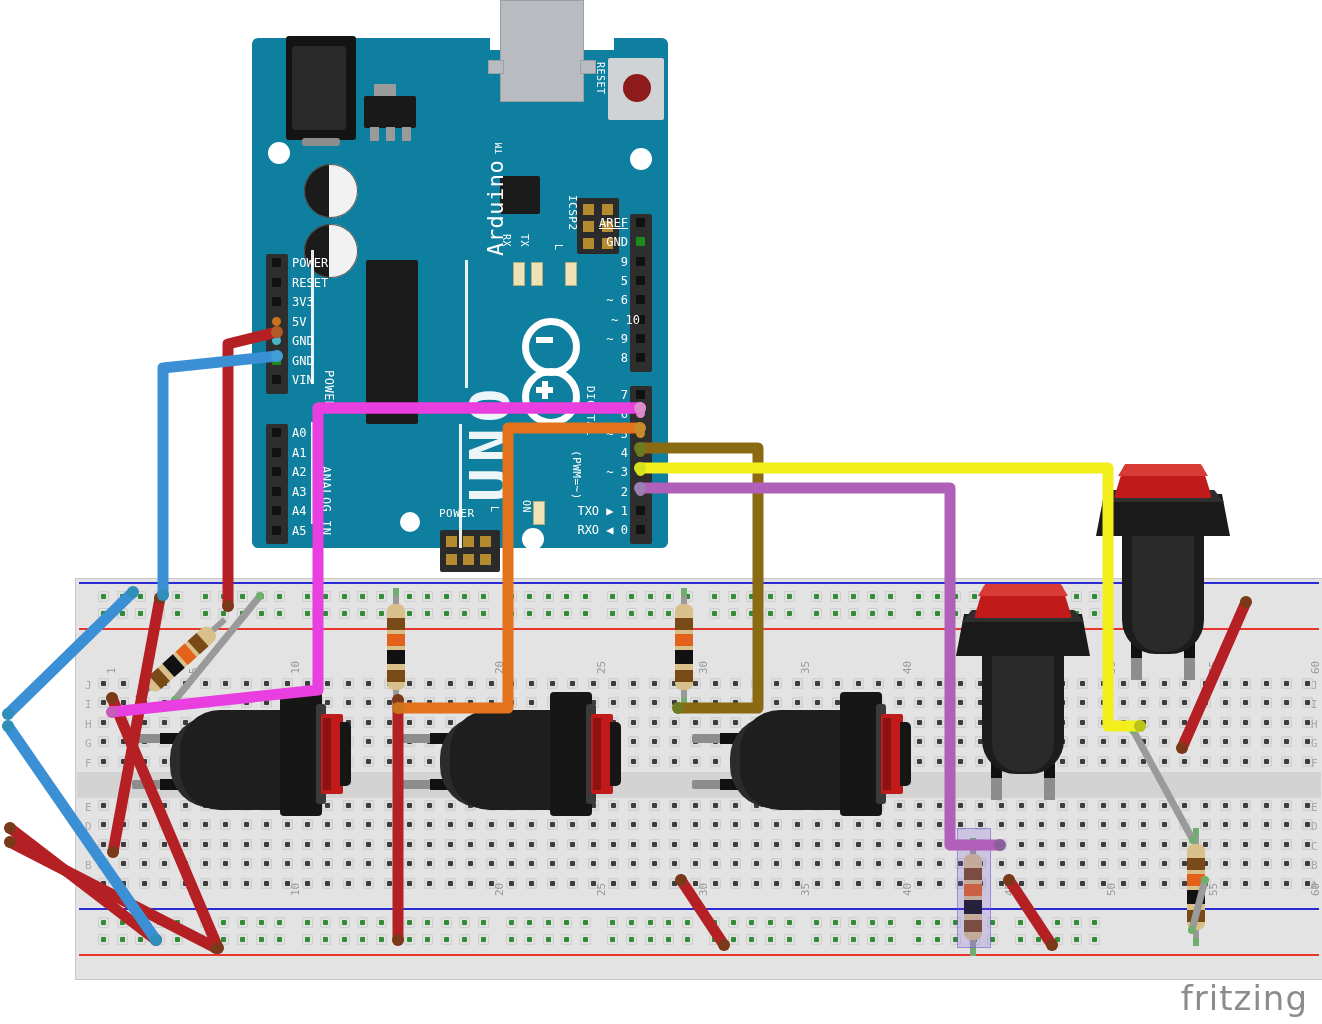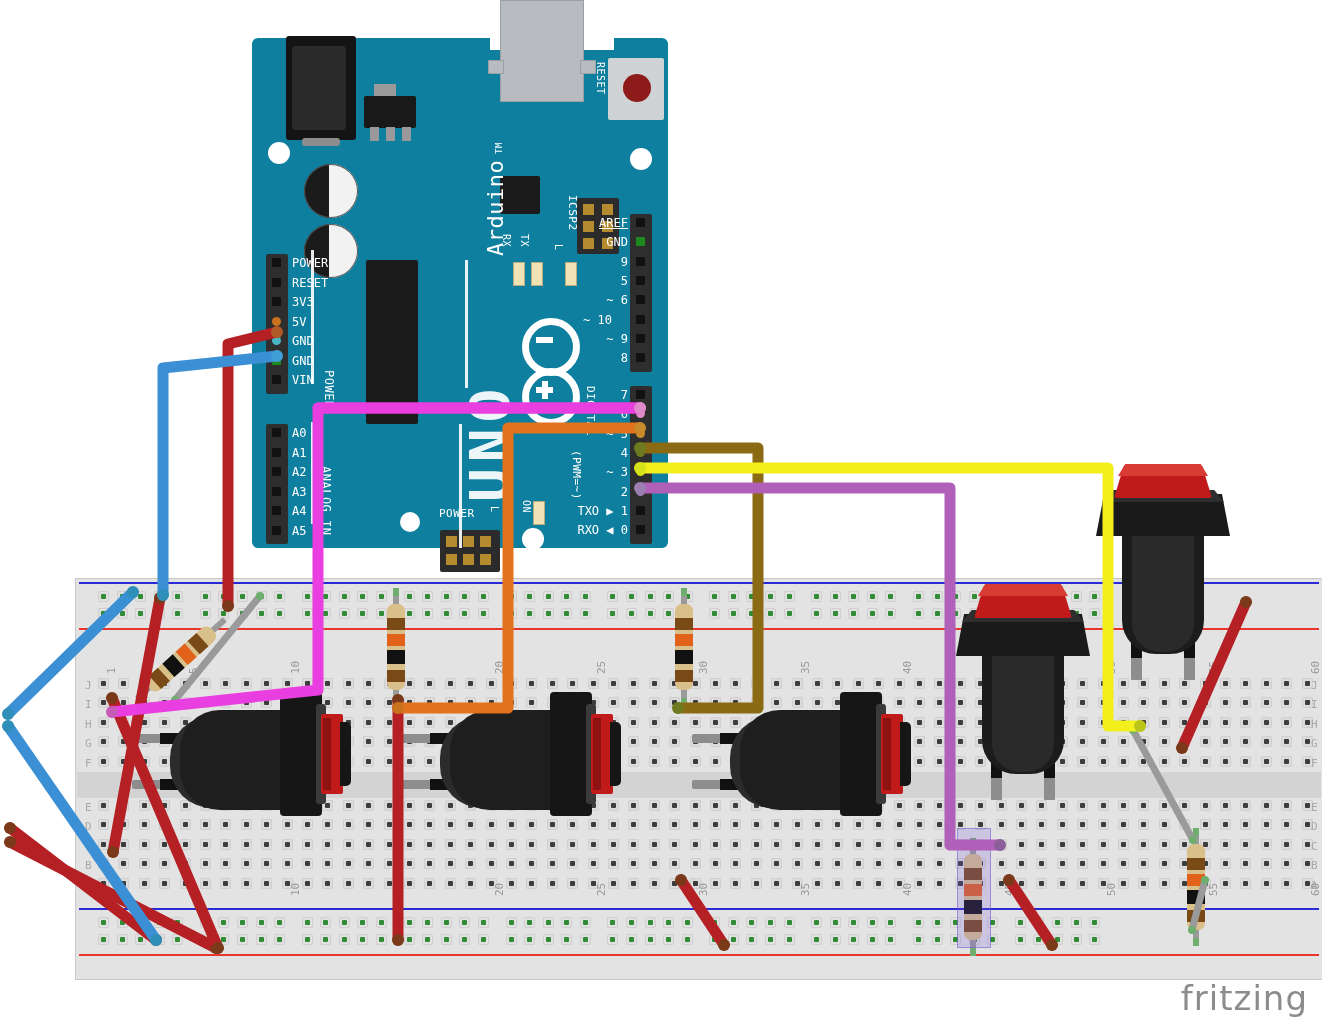--- a/index.html
+++ b/index.html
@@ -2658,21 +2658,21 @@
         <div class="pinlabel" style="left:284px;top:179px;width:92px;text-decoration:underline;">AREF</div>
         <div class="pinhole gndgreen" style="left:384px;top:199.3px;"></div>
         <div class="pinlabel" style="left:284px;top:198.3px;width:92px;">GND</div>
         <div class="pinhole" style="left:384px;top:218.6px;"></div>
         <div class="pinlabel" style="left:284px;top:217.6px;width:92px;">9</div>
         <div class="pinhole" style="left:384px;top:237.9px;"></div>
         <div class="pinlabel" style="left:284px;top:236.9px;width:92px;">5</div>
         <div class="pinhole" style="left:384px;top:257.2px;"></div>
         <div class="pinlabel" style="left:284px;top:256.2px;width:92px;">~ 6</div>
         <div class="pinhole" style="left:384px;top:276.5px;"></div>
-        <div class="pinlabel" style="left:268px;top:275.5px;width:92px;">~ 10</div>
+        <div class="pinlabel" style="left:296px;top:275.5px;width:92px;">~ 10</div>
         <div class="pinhole" style="left:384px;top:295.8px;"></div>
         <div class="pinlabel" style="left:284px;top:294.8px;width:92px;">~ 9</div>
         <div class="pinhole" style="left:384px;top:315.1px;"></div>
         <div class="pinlabel" style="left:284px;top:314.1px;width:92px;">8</div>
       </div>
     <div id="digpins-bot">
         <div class="pinhole" style="left:384px;top:352px;"></div>
         <div class="pinlabel" style="left:274px;top:351px;width:102px;">7</div>
         <div class="pinhole c-pink" style="left:384px;top:371.3px;"></div>
         <div class="pinlabel" style="left:274px;top:370.3px;width:102px;">6</div>

